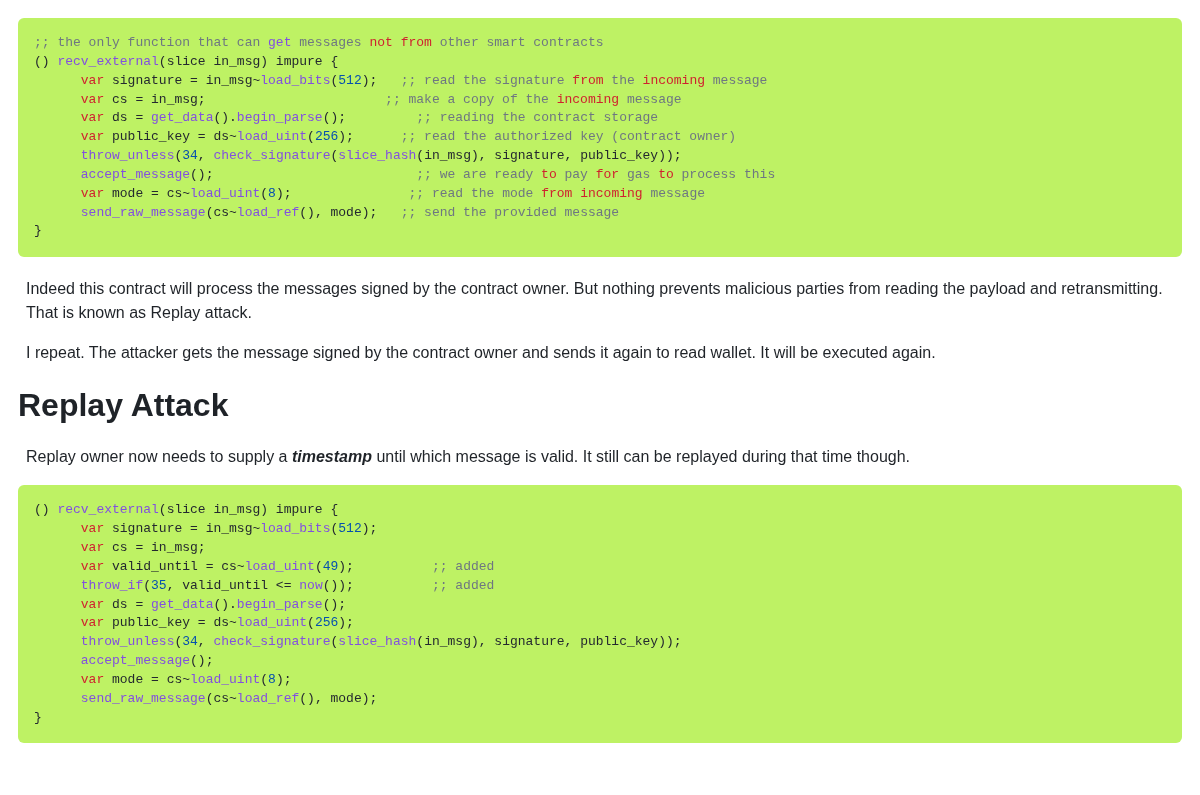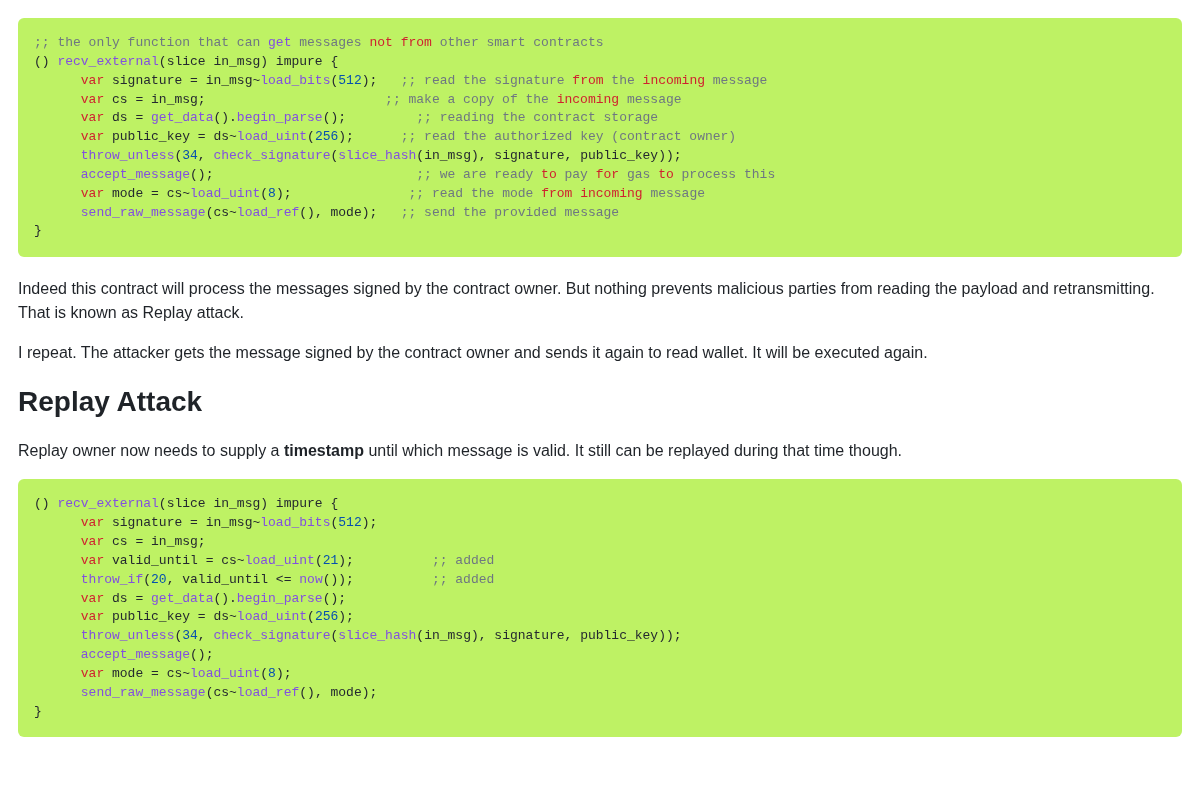--- a/index.html
+++ b/index.html
@@ -24,23 +24,23 @@
   color: #24292f;
 }
 .tk-kw { color: #cf222e; }
 .tk-fn { color: #8250df; }
 .tk-num { color: #0550ae; }
 .tk-id { color: #24292f; }
 .tk-cm { color: #6e7781; }
 .tk-cm-kw { color: #cf222e; font-style: normal; }
 .tk-cm-fn { color: #8250df; }
 .tk-cm-to { color: #cf222e; }
-p.para { margin: 0 0 16px 0; }
-h2.heading { font-size: 28px; font-weight: 600; margin-top: 10px; margin-bottom: 16px; padding-bottom: 0; }
-strong { font-weight: 600; }
+p.para { margin: 0 0 16px 8px; }
+h2.heading { font-size: 32px; font-weight: 600; margin-top: 10px; margin-bottom: 16px; padding-bottom: 0; }
+strong { font-weight: 600; font-style: italic; }
 </style>
 </head>
 <body>
 
 <div class="code-block"><span class="tk-cm">;; the only function that can </span><span class="tk-cm-fn">get</span><span class="tk-cm"> messages </span><span class="tk-cm-kw">not</span><span class="tk-cm"> </span><span class="tk-cm-kw">from</span><span class="tk-cm"> other smart contracts</span>
 <span class="tk-id">() </span><span class="tk-fn">recv_external</span><span class="tk-id">(slice in_msg) impure {</span>
 <span>      </span><span class="tk-kw">var</span><span class="tk-id"> signature = in_msg~</span><span class="tk-fn">load_bits</span><span class="tk-id">(</span><span class="tk-num">512</span><span class="tk-id">);   </span><span class="tk-cm">;; read the signature </span><span class="tk-cm-kw">from</span><span class="tk-cm"> the </span><span class="tk-cm-kw">incoming</span><span class="tk-cm"> message</span>
 <span>      </span><span class="tk-kw">var</span><span class="tk-id"> cs = in_msg;                       </span><span class="tk-cm">;; make a copy of the </span><span class="tk-cm-kw">incoming</span><span class="tk-cm"> message</span>
 <span>      </span><span class="tk-kw">var</span><span class="tk-id"> ds = </span><span class="tk-fn">get_data</span><span class="tk-id">().</span><span class="tk-fn">begin_parse</span><span class="tk-id">();         </span><span class="tk-cm">;; reading the contract storage</span>
 <span>      </span><span class="tk-kw">var</span><span class="tk-id"> public_key = ds~</span><span class="tk-fn">load_uint</span><span class="tk-id">(</span><span class="tk-num">256</span><span class="tk-id">);      </span><span class="tk-cm">;; read the authorized key (contract owner)</span>
@@ -54,21 +54,21 @@
 
 <p class="para">I repeat. The attacker gets the message signed by the contract owner and sends it again to read wallet. It will be executed again.</p>
 
 <h2 class="heading">Replay Attack</h2>
 
 <p class="para"><span>Replay owner now needs to supply a </span><strong>timestamp</strong><span> until which message is valid. It still can be replayed during that time though.</span></p>
 
 <div class="code-block"><span class="tk-id">() </span><span class="tk-fn">recv_external</span><span class="tk-id">(slice in_msg) impure {</span>
 <span>      </span><span class="tk-kw">var</span><span class="tk-id"> signature = in_msg~</span><span class="tk-fn">load_bits</span><span class="tk-id">(</span><span class="tk-num">512</span><span class="tk-id">);</span>
 <span>      </span><span class="tk-kw">var</span><span class="tk-id"> cs = in_msg;</span>
-<span>      </span><span class="tk-kw">var</span><span class="tk-id"> valid_until = cs~</span><span class="tk-fn">load_uint</span><span class="tk-id">(</span><span class="tk-num">21</span><span class="tk-id">);          </span><span class="tk-cm">;; added</span>
-<span>      </span><span class="tk-fn">throw_if</span><span class="tk-id">(</span><span class="tk-num">20</span><span class="tk-id">, valid_until &lt;= </span><span class="tk-fn">now</span><span class="tk-id">());          </span><span class="tk-cm">;; added</span>
+<span>      </span><span class="tk-kw">var</span><span class="tk-id"> valid_until = cs~</span><span class="tk-fn">load_uint</span><span class="tk-id">(</span><span class="tk-num">49</span><span class="tk-id">);          </span><span class="tk-cm">;; added</span>
+<span>      </span><span class="tk-fn">throw_if</span><span class="tk-id">(</span><span class="tk-num">35</span><span class="tk-id">, valid_until &lt;= </span><span class="tk-fn">now</span><span class="tk-id">());          </span><span class="tk-cm">;; added</span>
 <span>      </span><span class="tk-kw">var</span><span class="tk-id"> ds = </span><span class="tk-fn">get_data</span><span class="tk-id">().</span><span class="tk-fn">begin_parse</span><span class="tk-id">();</span>
 <span>      </span><span class="tk-kw">var</span><span class="tk-id"> public_key = ds~</span><span class="tk-fn">load_uint</span><span class="tk-id">(</span><span class="tk-num">256</span><span class="tk-id">);</span>
 <span>      </span><span class="tk-fn">throw_unless</span><span class="tk-id">(</span><span class="tk-num">34</span><span class="tk-id">, </span><span class="tk-fn">check_signature</span><span class="tk-id">(</span><span class="tk-fn">slice_hash</span><span class="tk-id">(in_msg), signature, public_key));</span>
 <span>      </span><span class="tk-fn">accept_message</span><span class="tk-id">();</span>
 <span>      </span><span class="tk-kw">var</span><span class="tk-id"> mode = cs~</span><span class="tk-fn">load_uint</span><span class="tk-id">(</span><span class="tk-num">8</span><span class="tk-id">);</span>
 <span>      </span><span class="tk-fn">send_raw_message</span><span class="tk-id">(cs~</span><span class="tk-fn">load_ref</span><span class="tk-id">(), mode);</span>
 <span class="tk-id">}</span></div>
 
 </body></html>

